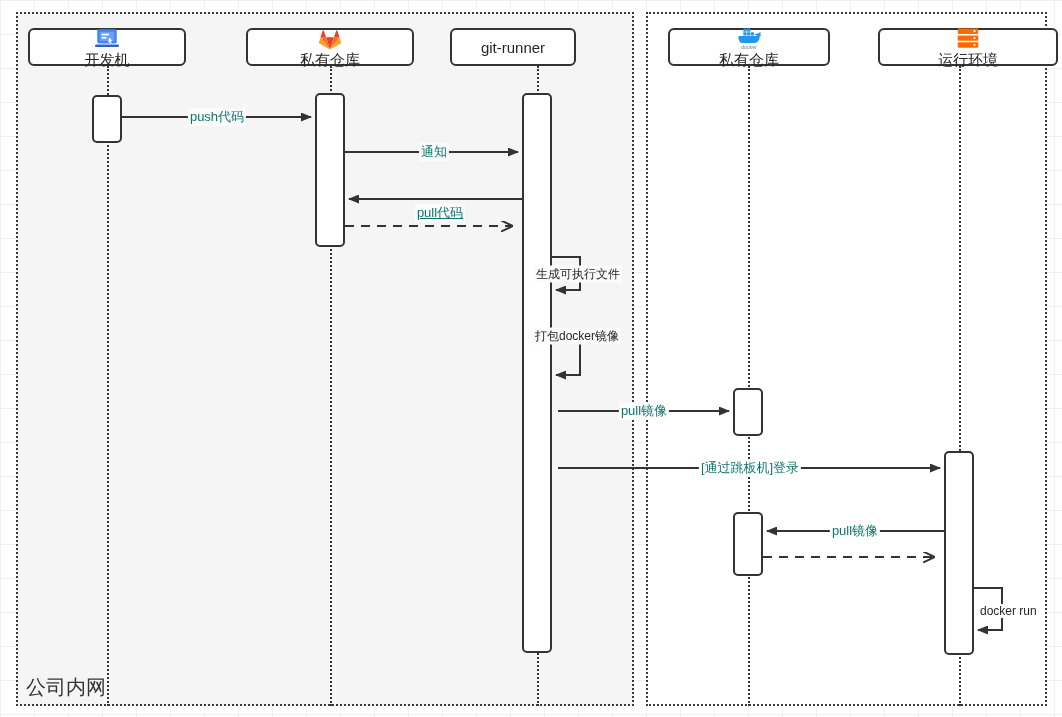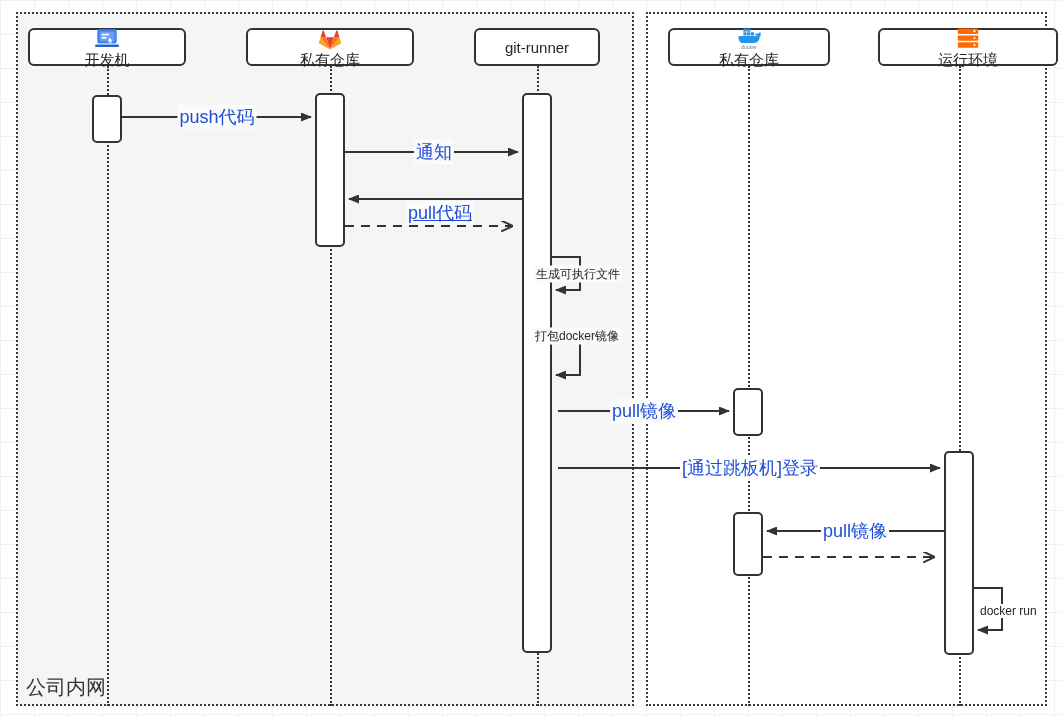--- a/index.html
+++ b/index.html
@@ -74,22 +74,22 @@
     position: absolute;
     left: 0;
     top: 0;
     width: 1062px;
     height: 717px;
     overflow: visible;
     pointer-events: none;
   }
   .msglabel {
     position: absolute;
-    font-size: 18px;
-    color: #1d4ed8;
+    font-size: 13px;
+    color: #0f766e;
     background: #fbfbfb;
     padding: 0 2px;
     white-space: nowrap;
     transform: translate(-50%, -50%);
   }
   .msglabel.onwhite { background: #ffffff; }
   .selflabel {
     position: absolute;
     font-size: 12px;
     color: #262626;
@@ -134,21 +134,21 @@
       <path d="M12 22.5 L8.4 11.4 L3.3 11.4 Z" fill="#fc6d26"></path>
       <path d="M3.3 11.4 L1.8 16.1 a0.9 0.9 0 0 0 0.33 1.02 L12 22.5 Z" fill="#fca326"></path>
       <path d="M3.3 11.4 L5.2 5.3 a0.55 0.55 0 0 1 1.04 0 L8.4 11.4 Z" fill="#e24329"></path>
       <path d="M12 22.5 L15.6 11.4 L20.7 11.4 Z" fill="#fc6d26"></path>
       <path d="M20.7 11.4 L22.2 16.1 a0.9 0.9 0 0 1 -0.33 1.02 L12 22.5 Z" fill="#fca326"></path>
       <path d="M20.7 11.4 L18.8 5.3 a0.55 0.55 0 0 0 -1.04 0 L15.6 11.4 Z" fill="#e24329"></path>
     </svg>
     <span class="plabel">私有仓库</span>
   </div>
 
-  <div class="participant" style="left:474px; top:28px; width:126px; height:38px;">
+  <div class="participant" style="left:450px; top:28px; width:126px; height:38px;">
     <span class="plabel">git-runner</span>
   </div>
 
   <div class="participant" style="left:668px; top:28px; width:162px; height:38px;">
     <svg class="picon" viewBox="0 0 32 32">
       <g fill="#2496ed">
         <rect x="9" y="9" width="4" height="4" rx="0.4"></rect>
         <rect x="13.6" y="9" width="4" height="4" rx="0.4"></rect>
         <rect x="18.2" y="9" width="4" height="4" rx="0.4"></rect>
         <rect x="9" y="4.4" width="4" height="4" rx="0.4"></rect>

